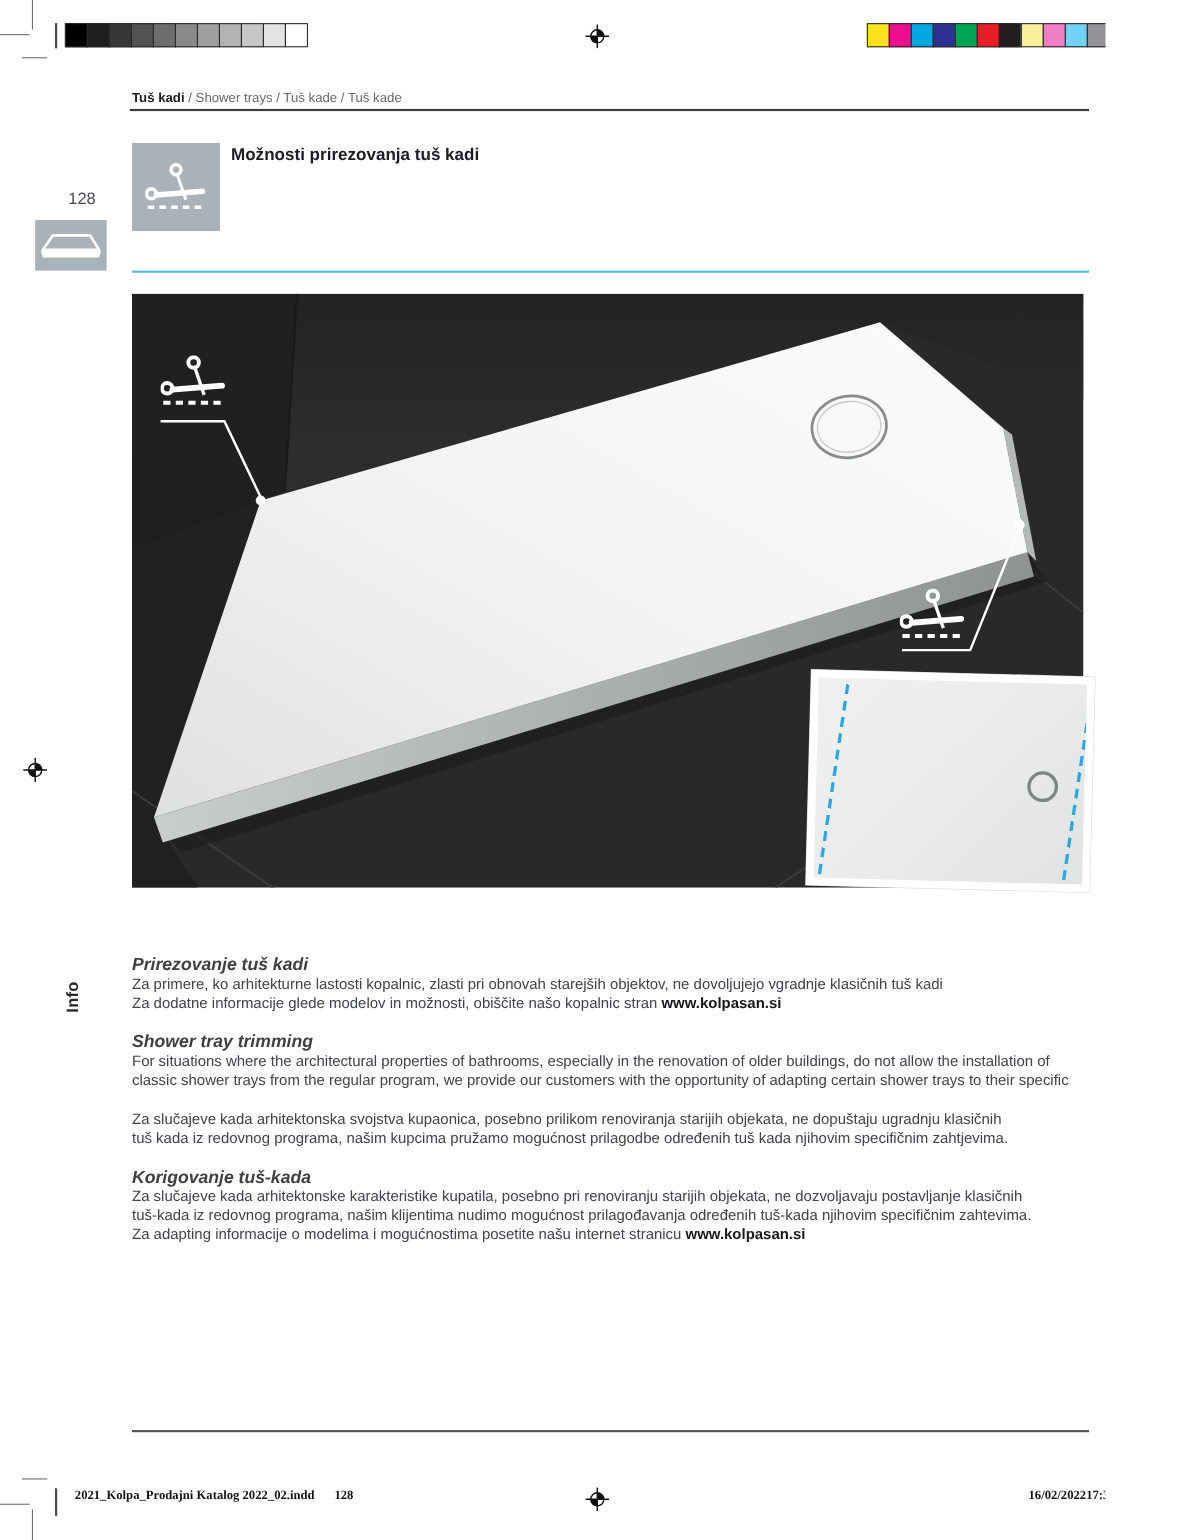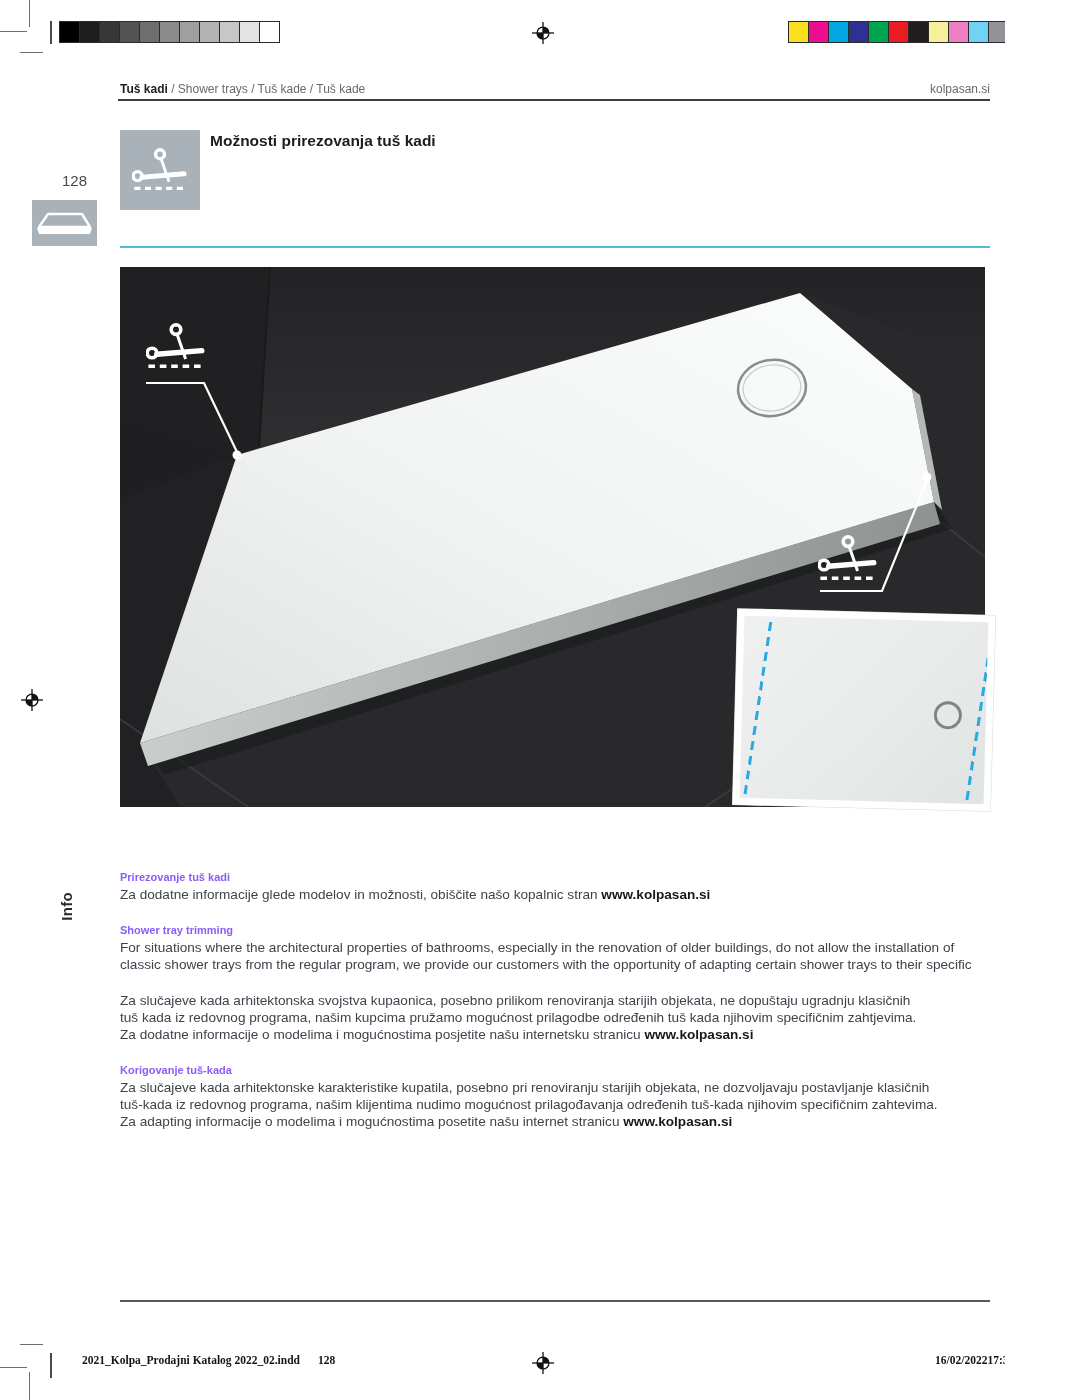--- a/index.html
+++ b/index.html
@@ -38,28 +38,28 @@
   .cutline{position:absolute;top:-10px;width:3px;height:210px;
            background:repeating-linear-gradient(to bottom,#2aa9e0 0 9px,transparent 9px 15px);
            transform:rotate(7deg);}
   .cutline.left{left:14px;}
   .cutline.right{left:236px;}
   .inset-drain{position:absolute;left:192px;top:80px;width:28px;height:28px;border:3px solid #7f8584;
                border-radius:50%;box-sizing:border-box;}
   
   .sections{position:absolute;left:120px;top:869px;width:876px;}
   .section{margin-bottom:19px;}
-  .section-heading{font-size:11px;font-weight:700;color:#8b5cf6;line-height:17px;}
+  .section-heading{font-size:16px;font-weight:700;color:#404040;line-height:17px;font-style:italic;}
   .bodyline{font-size:13.6px;color:#3f434a;line-height:17px;white-space:nowrap;}
   .weblink{font-weight:700;color:#17181c;}
   .bottom-rule{position:absolute;left:120px;top:1300px;width:870px;height:2px;background:#55565a;}
   
   .footer{position:absolute;top:1354px;left:0;width:1087px;font-family:"Liberation Serif",serif;
           font-size:11.5px;font-weight:600;color:#141414;}
-  .footer .fl{position:absolute;left:82px;}
+  .footer .fl{position:absolute;left:68px;}
   .footer .fl .fp{margin-left:18px;}
   .footer .fr{position:absolute;left:935px;}
   .footer .fr .ft{}
 </style>
 </head>
 <body>
 
 <svg width="0" height="0" style="position:absolute" aria-hidden="true">
   <defs>
     <linearGradient id="trayTop" x1="0" y1="1" x2="1" y2="0">
@@ -153,21 +153,20 @@
         <use href="#regmark-glyph"></use>
       </svg>
     </div>
   <div class="regmark" style="left:532px;top:1352px;">
       <svg width="22" height="22">
         <use href="#regmark-glyph"></use>
       </svg>
     </div>
 
   <div class="hdr-left"><b>Tuš kadi</b><span> / Shower trays / Tuš kade / Tuš kade</span></div>
-  <div class="hdr-right">kolpasan.si</div>
   <div class="hdr-rule"></div>
 
   <div class="pagenum">128</div>
   <div class="margin-box">
     <svg width="65" height="46" viewBox="0 0 65 46">
       <path d="M16 14 L50 14 L58 27 L7 27 Z" fill="none" stroke="#ffffff" stroke-width="2.4" stroke-linejoin="round"></path>
       <path d="M5 28 L60 28 L58 34 L7 34 Z" fill="#ffffff"></path>
     </svg>
   </div>
   <div class="info-tab">Info</div>
@@ -220,37 +219,37 @@
       <div class="cutline left"></div>
       <div class="cutline right"></div>
       <div class="inset-drain"></div>
     </div>
   </div>
 
   <div class="sections">
   <div class="section">
     <div class="section-heading">Prirezovanje tuš kadi</div>
     <div class="section-body">
+          <div class="bodyline">Za primere, ko arhitekturne lastosti kopalnic, zlasti pri obnovah starejših objektov, ne dovoljujejo vgradnje klasičnih tuš kadi</div>
           <div class="bodyline"><span>Za dodatne informacije glede modelov in možnosti, obiščite našo kopalnic stran </span><span class="weblink">www.kolpasan.si</span></div>
         </div>
   </div>
 
   <div class="section">
     <div class="section-heading">Shower tray trimming</div>
     <div class="section-body">
           <div class="bodyline">For situations where the architectural properties of bathrooms, especially in the renovation of older buildings, do not allow the installation of</div>
           <div class="bodyline">classic shower trays from the regular program, we provide our customers with the opportunity of adapting certain shower trays to their specific</div>
         </div>
   </div>
 
   <div class="section">
     <div class="section-body">
           <div class="bodyline">Za slučajeve kada arhitektonska svojstva kupaonica, posebno prilikom renoviranja starijih objekata, ne dopuštaju ugradnju klasičnih</div>
           <div class="bodyline">tuš kada iz redovnog programa, našim kupcima pružamo mogućnost prilagodbe određenih tuš kada njihovim specifičnim zahtjevima.</div>
-          <div class="bodyline"><span>Za dodatne informacije o modelima i mogućnostima posjetite našu internetsku stranicu </span><span class="weblink">www.kolpasan.si</span></div>
         </div>
   </div>
 
   <div class="section">
     <div class="section-heading">Korigovanje tuš-kada</div>
     <div class="section-body">
           <div class="bodyline">Za slučajeve kada arhitektonske karakteristike kupatila, posebno pri renoviranju starijih objekata, ne dozvoljavaju postavljanje klasičnih</div>
           <div class="bodyline">tuš-kada iz redovnog programa, našim klijentima nudimo mogućnost prilagođavanja određenih tuš-kada njihovim specifičnim zahtevima.</div>
           <div class="bodyline"><span>Za adapting informacije o modelima i mogućnostima posetite našu internet stranicu </span><span class="weblink">www.kolpasan.si</span></div>
         </div>

